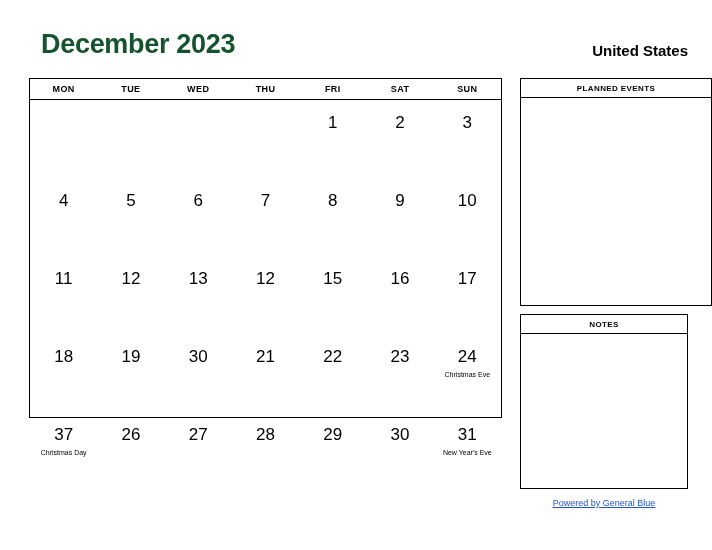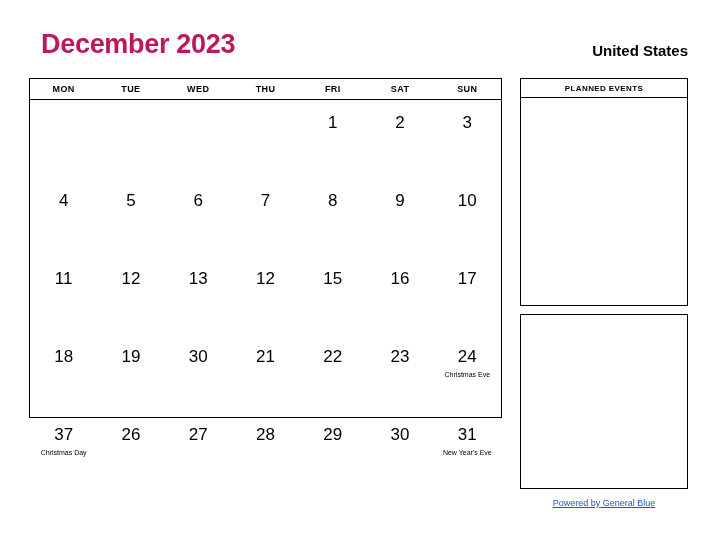--- a/index.html
+++ b/index.html
@@ -20,21 +20,21 @@
 
   
   #page-title {
     position: absolute;
     left: 41px;
     top: 31px;
     font-size: 27px;
     font-weight: bold;
     letter-spacing: -0.3px;
     line-height: 1;
-    color: #be185d;
+    color: #14532d;
     white-space: nowrap;
   }
   #country-label {
     position: absolute;
     right: 24px;
     top: 43px;
     font-size: 15px;
     font-weight: bold;
     line-height: 1;
     color: #000;
@@ -105,21 +105,21 @@
   
   .side-panel {
     position: absolute;
     border: 1px solid #000;
     box-sizing: border-box;
     background: #fff;
   }
   #planned-events-panel {
     left: 520px;
     top: 78px;
-    width: 168px;
+    width: 192px;
     height: 228px;
   }
   #notes-panel {
     left: 520px;
     top: 314px;
     width: 168px;
     height: 175px;
   }
   .panel-title {
     height: 18px;
@@ -290,16 +290,17 @@
       </div>
     </div>
 </div>
 
 <div id="planned-events-panel" class="side-panel">
   <div class="panel-title">PLANNED EVENTS</div>
   <div class="panel-body"></div>
 </div>
 
 <div id="notes-panel" class="side-panel">
+  <div class="panel-title">NOTES</div>
   <div class="panel-body"></div>
 </div>
 
 <a id="footer-link" href="#" style="color: rgb(34, 85, 204);">Powered by General Blue</a>
 
 </body></html>

